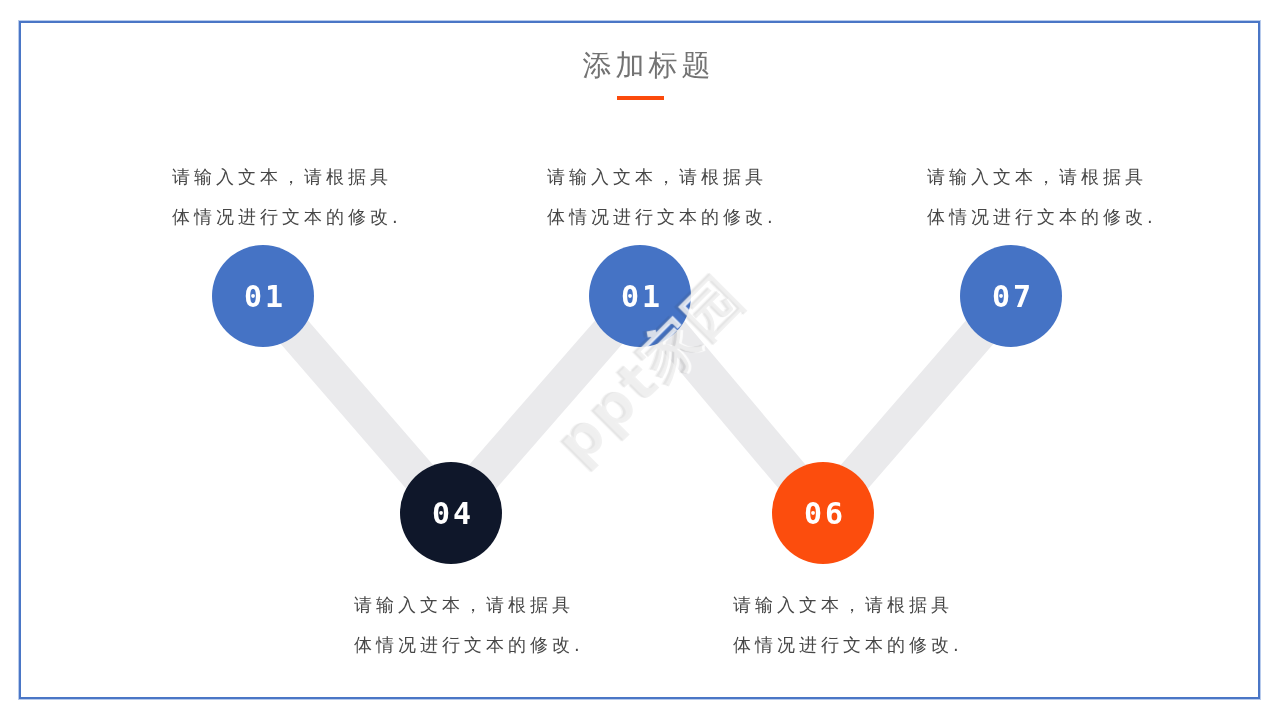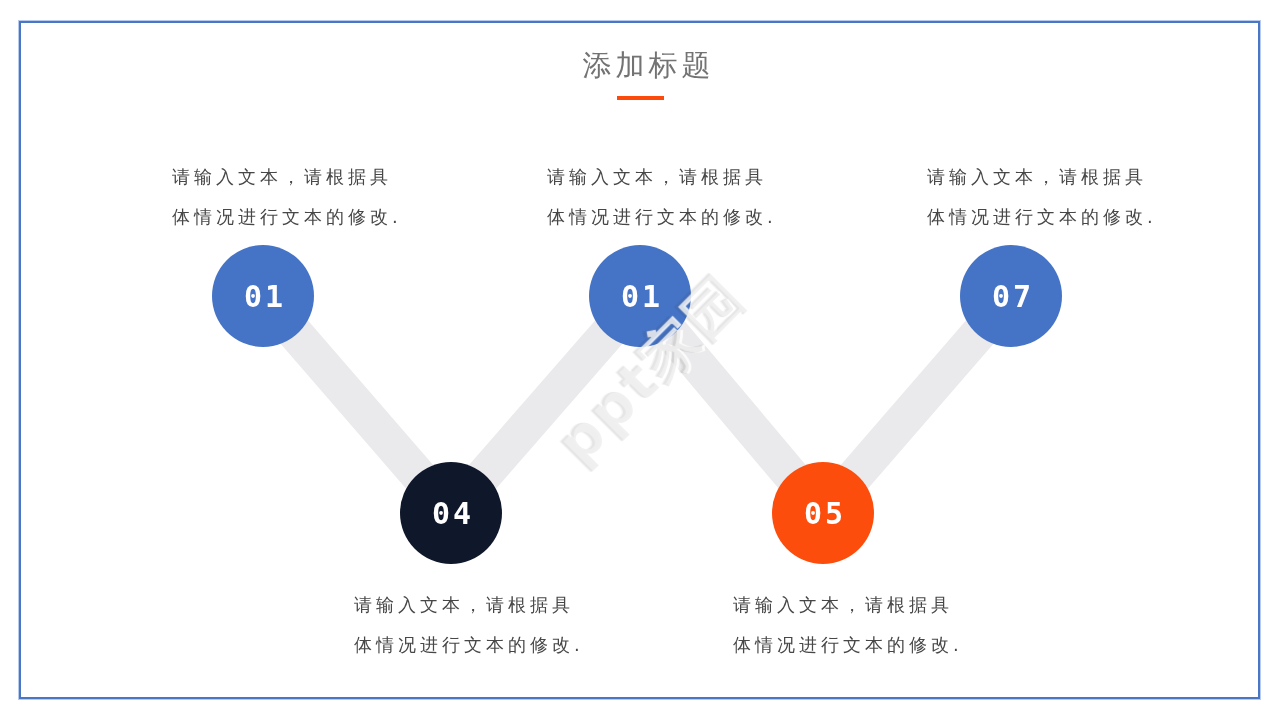--- a/index.html
+++ b/index.html
@@ -139,21 +139,21 @@
 <div class="circle circle-2" style="background-color: rgb(69, 115, 197);">
   <span class="num">01</span>
 </div>
 <div class="circle circle-3" style="background-color: rgb(69, 115, 197);">
   <span class="num">07</span>
 </div>
 <div class="circle circle-4" style="background-color: #0f172a;">
   <span class="num">04</span>
 </div>
 <div class="circle circle-5" style="background-color: rgb(252, 77, 13);">
-  <span class="num">05</span>
+  <span class="num">06</span>
 </div>
 
 <div class="desc desc-1">
   <div>请输入文本，请根据具</div>
   <div>体情况进行文本的修改.</div>
 </div>
 <div class="desc desc-2">
   <div>请输入文本，请根据具</div>
   <div>体情况进行文本的修改.</div>
 </div>

